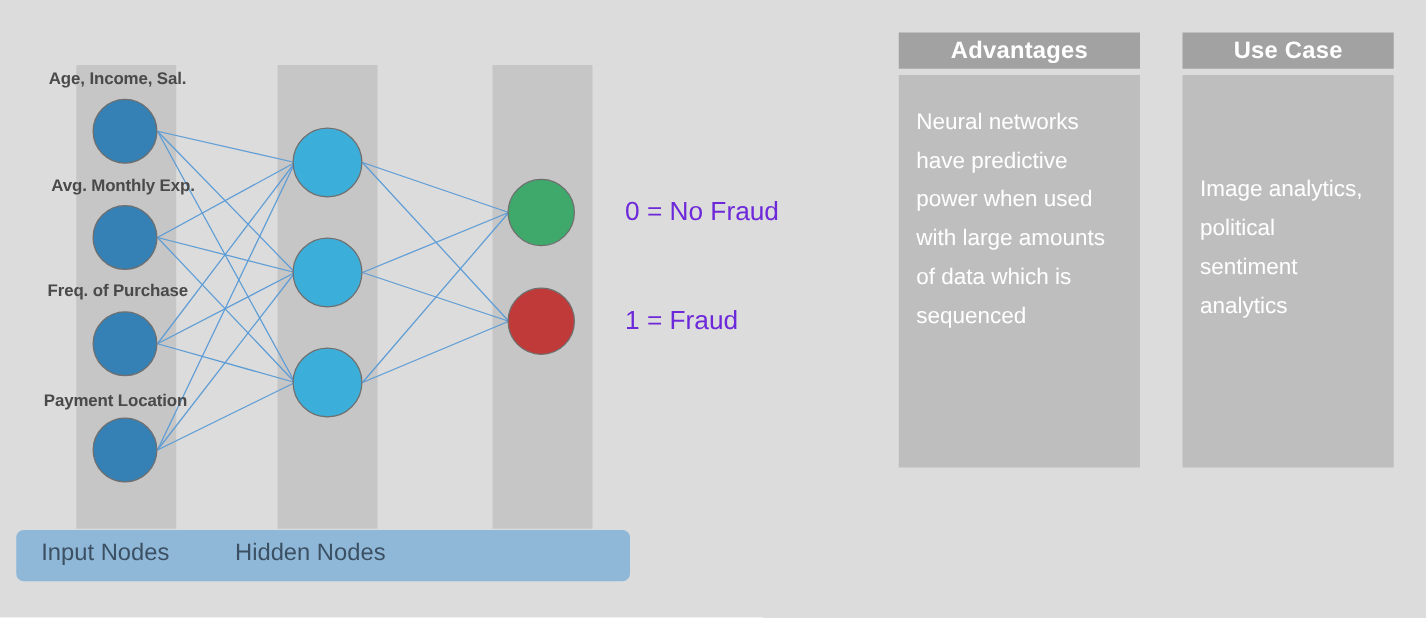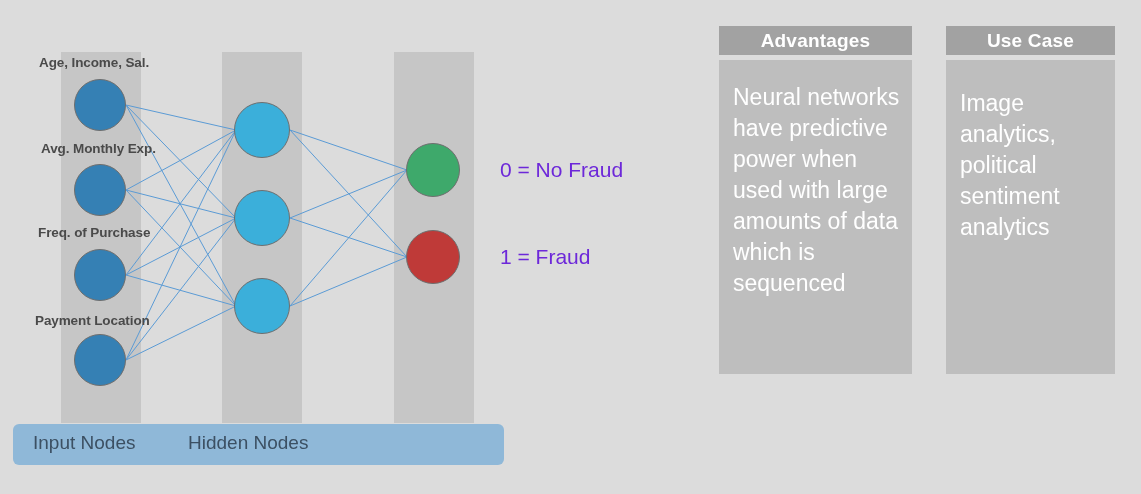--- a/index.html
+++ b/index.html
@@ -110,27 +110,27 @@
     display: flex;
     align-items: center;
     justify-content: center;
     letter-spacing: 0.2px;
   }
   .col-body {
     margin-top: 5px;
     height: 314px;
     background: #BEBEBE;
     color: #FFFFFF;
-    font-size: 23px;
+    font-size: 18px;
     line-height: 31px;
     padding: 22px 12px 0 14px;
     box-sizing: border-box;
     white-space: pre-line;
   }
-  #col-use .col-body { padding-top: 28px; }
+  #col-use .col-body { padding-top: 76px; }
 </style>
 </head>
 <body>
 
 <div id="slide">
 
   <div id="network">
 
     <div class="layer-band" id="band-input"></div>
     <div class="layer-band" id="band-hidden"></div>

